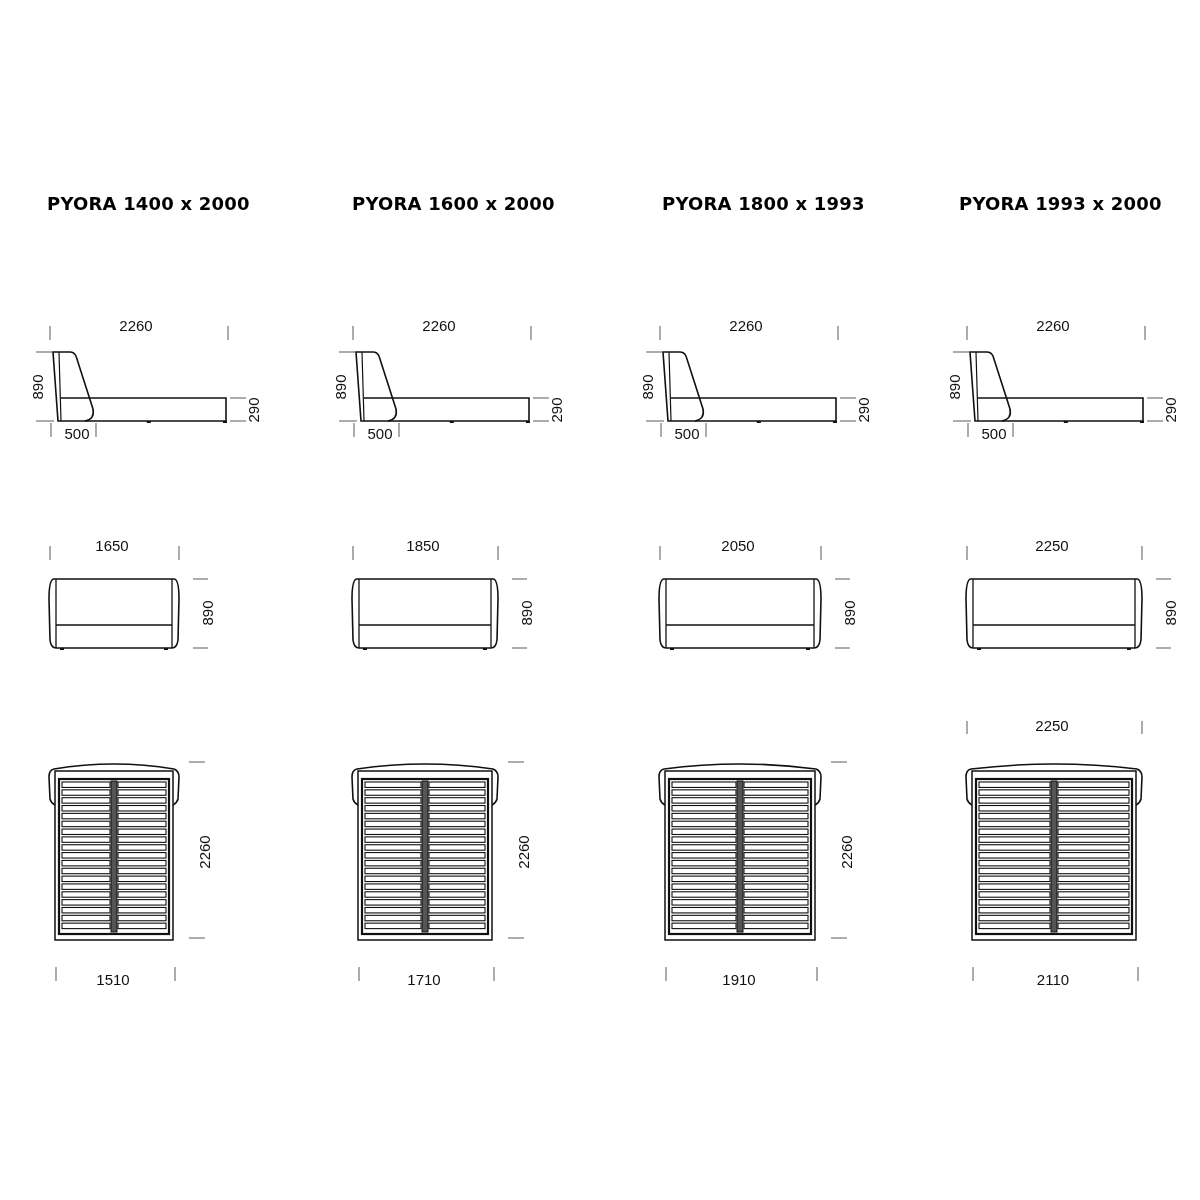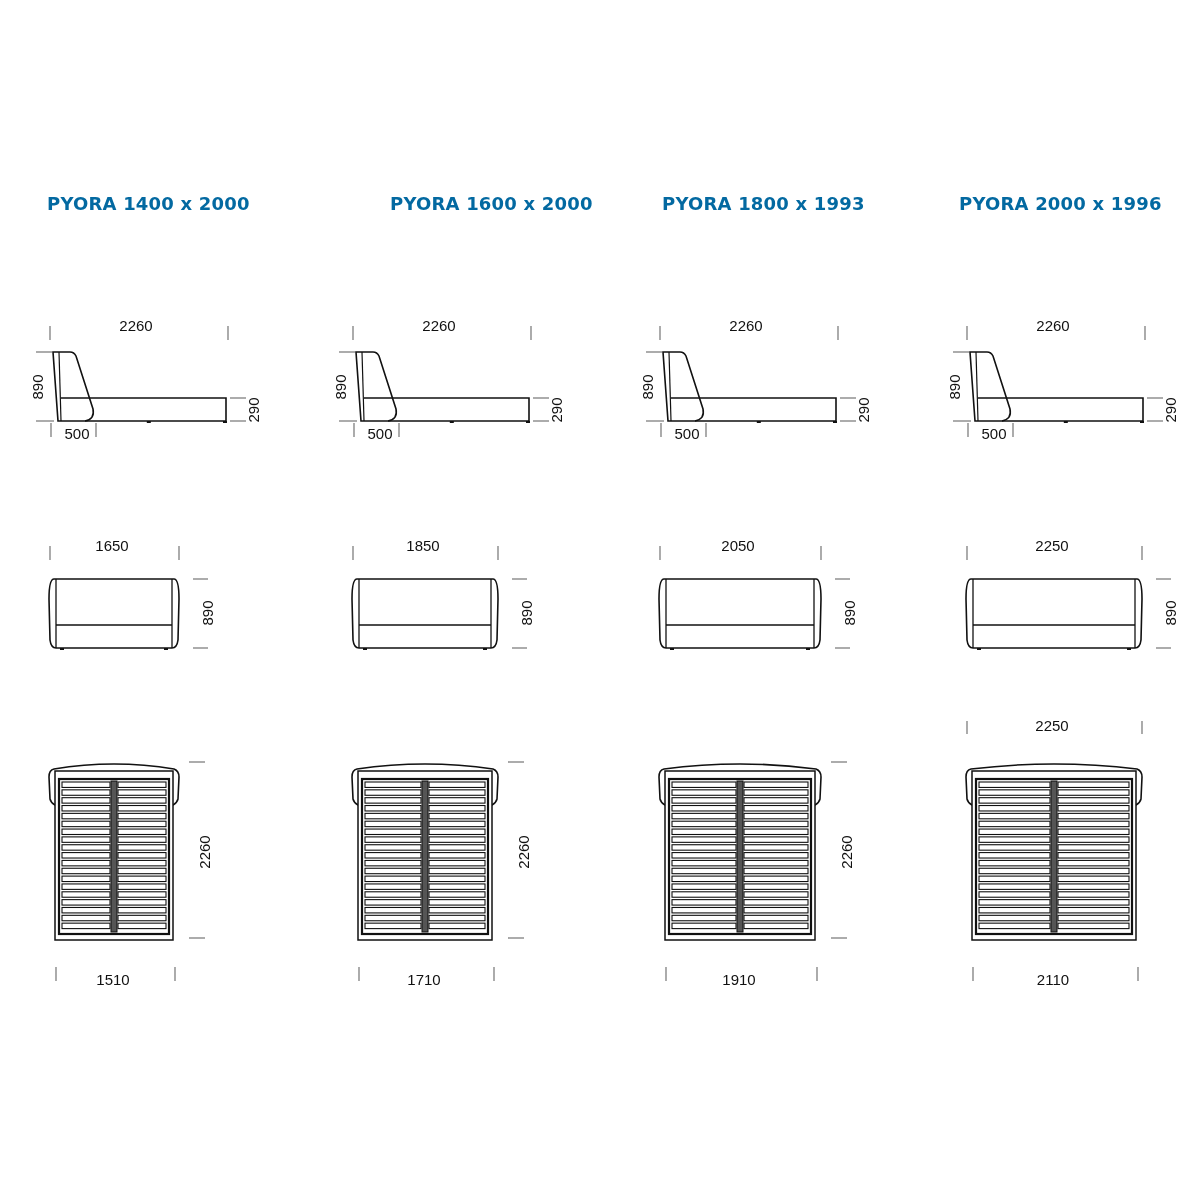--- a/index.html
+++ b/index.html
@@ -1,30 +1,30 @@
 <!DOCTYPE html>
 <html><head>
 <meta charset="utf-8">
 <style>
   html, body { margin:0; padding:0; background:#ffffff; }
   body { width:1200px; height:1200px; position:relative; overflow:hidden;
          font-family:"Liberation Sans", sans-serif; color:#111; }
   .title { position:absolute; top:193px; font-family:"DejaVu Sans", sans-serif;
-           font-weight:bold; font-size:18px; letter-spacing:0.2px; color:#0369a1; white-space:nowrap; }
+           font-weight:bold; font-size:18px; letter-spacing:0.2px; color:#000000; white-space:nowrap; }
   svg#drawing { position:absolute; left:0; top:0; }
   .dimtxt { font-family:"Liberation Sans", sans-serif; font-size:15px; fill:#111; }
 </style>
 </head>
 <body>
 
 <div id="titles">
     <div class="title" style="left: 47px;">PYORA 1400 x 2000</div>
-    <div class="title" style="left: 352px; margin-left: 38px;">PYORA 1600 x 2000</div>
+    <div class="title" style="left: 352px;">PYORA 1600 x 2000</div>
     <div class="title" style="left: 662px;">PYORA 1800 x 1993</div>
-    <div class="title" style="left: 959px;">PYORA 2000 x 1996</div>
+    <div class="title" style="left: 959px;">PYORA 1993 x 2000</div>
   </div>
 <svg id="drawing" width="1200" height="1200" viewBox="0 0 1200 1200" xmlns="http://www.w3.org/2000/svg">
     <g>
       <path d="M53 352 L70 352 Q74 352 76 356 L93 409 Q95 419 85 421 L58 421 Z" fill="none" stroke="#111111" stroke-width="1.6"></path>
       <line x1="59" y1="352" x2="61" y2="421" stroke="#111111" stroke-width="1.2"></line>
       <path d="M61 398 L226 398 L226 421 L85 421" fill="none" stroke="#111111" stroke-width="1.6"></path>
       <rect x="146.8" y="421" width="4" height="2" fill="#111111"></rect>
       <rect x="223" y="421" width="4" height="2" fill="#111111"></rect>
       <line x1="50" y1="326" x2="50" y2="340" stroke="#888888" stroke-width="1.4"></line>
       <line x1="228" y1="326" x2="228" y2="340" stroke="#888888" stroke-width="1.4"></line>

